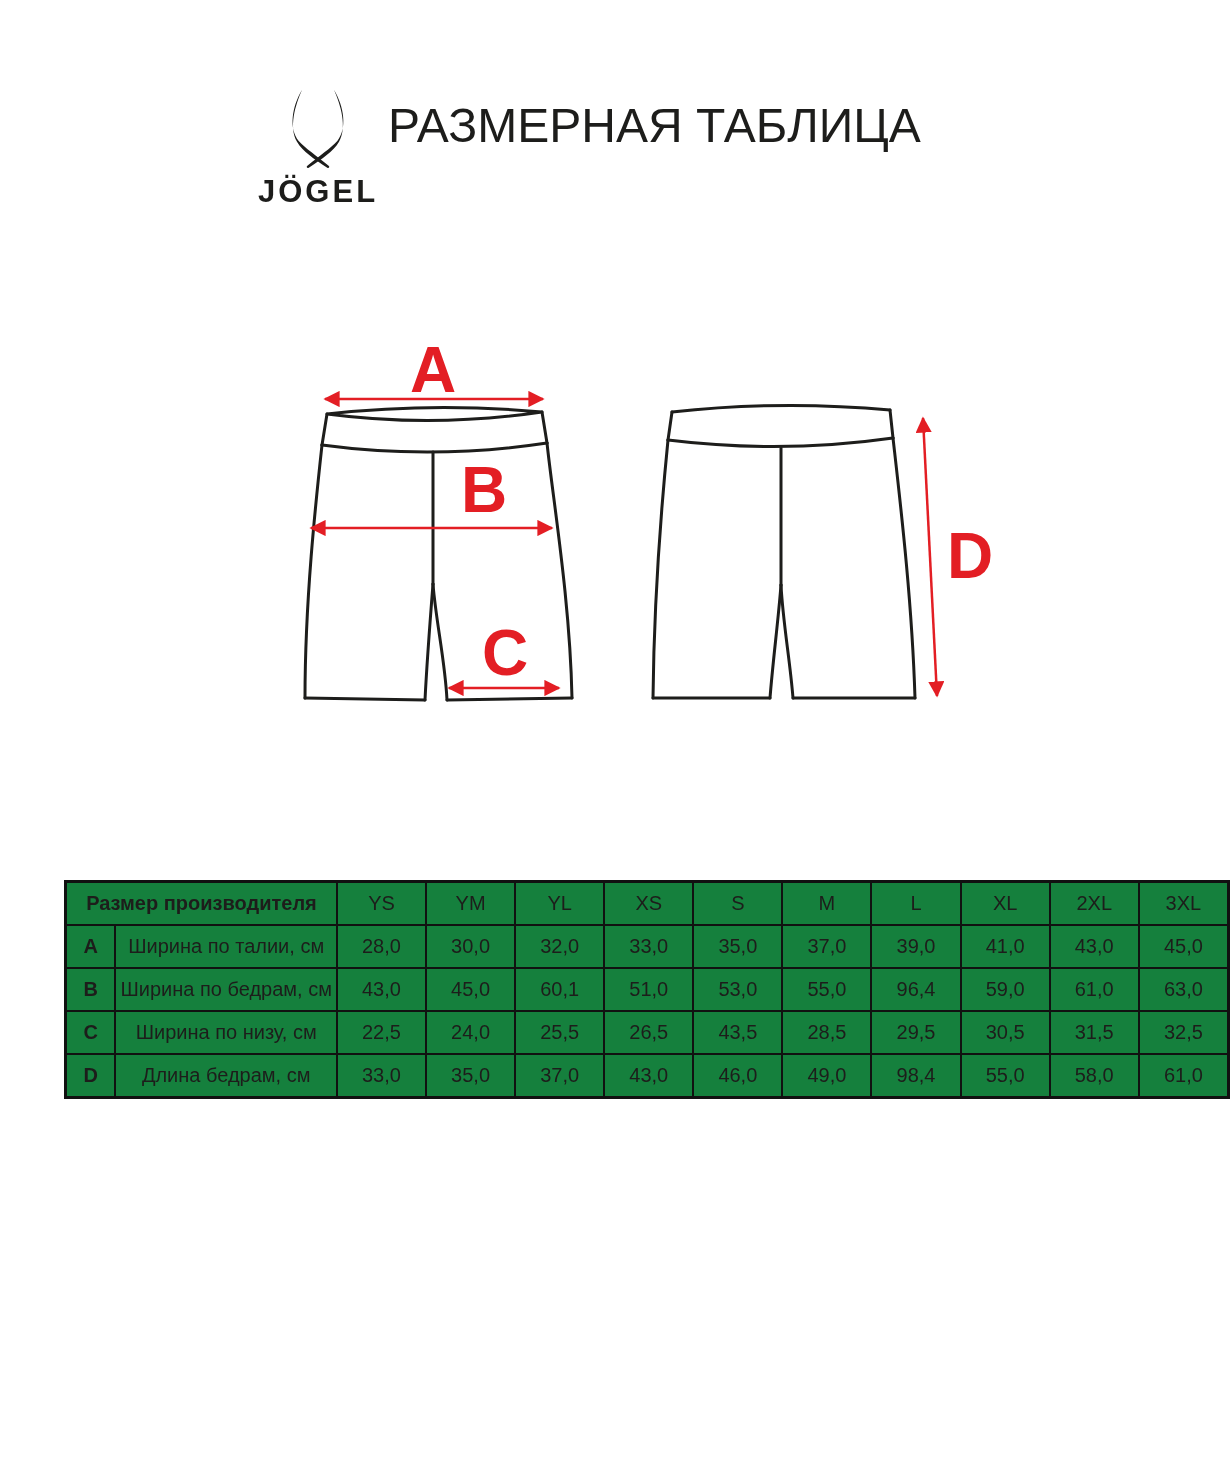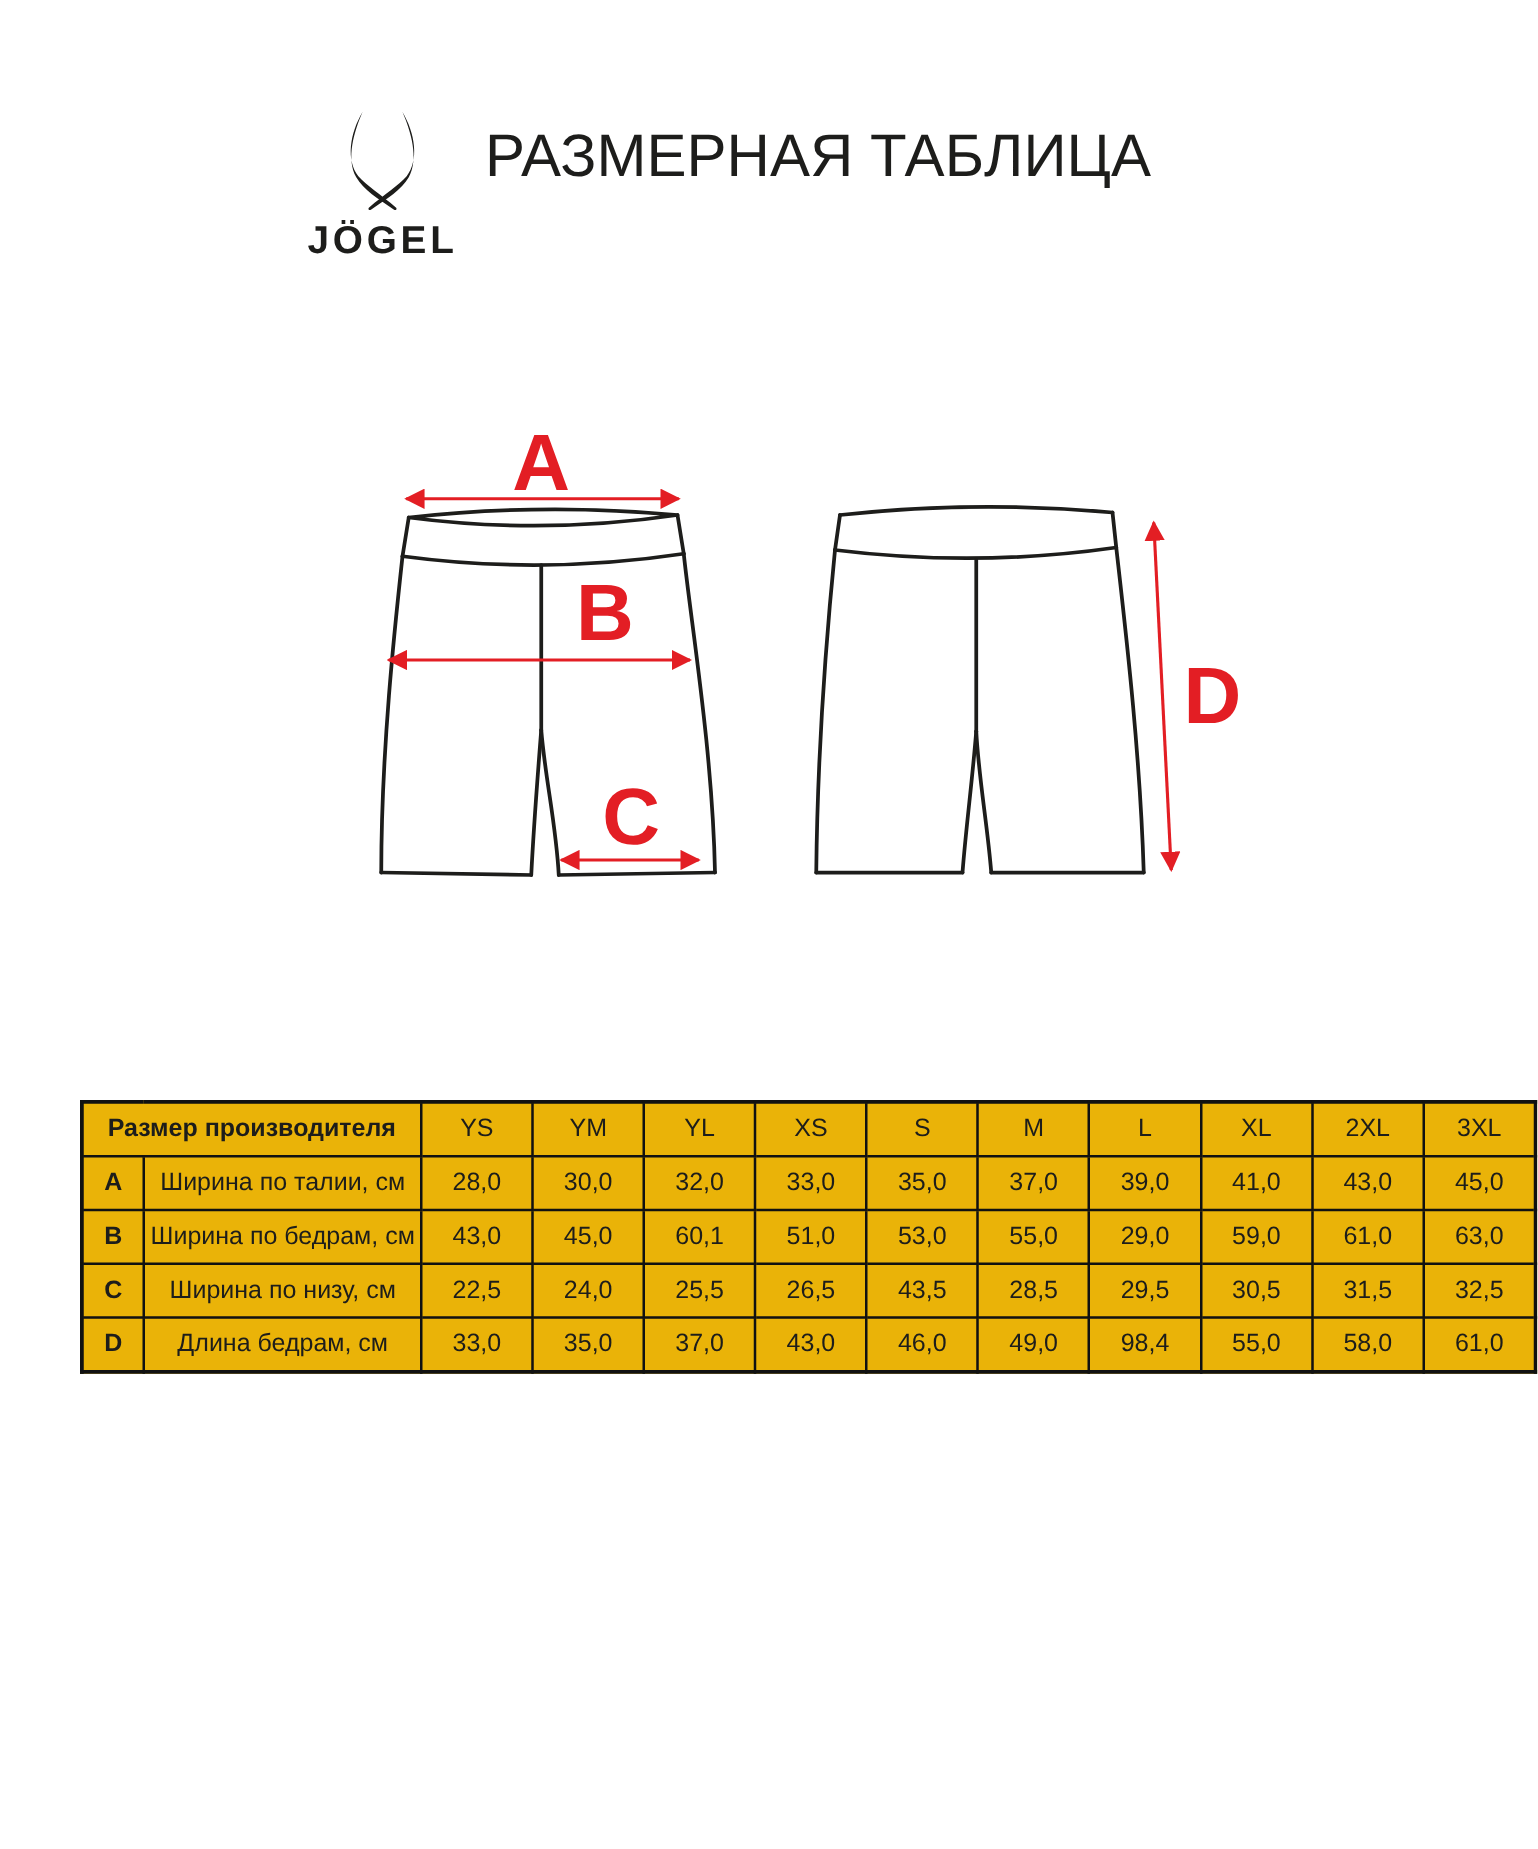--- a/index.html
+++ b/index.html
@@ -9,21 +9,21 @@
   html,body{margin:0;padding:0;background:#ffffff;}
   .page{
     position:relative;
     width:1230px;height:1479px;
     background:#ffffff;
     font-family:"Liberation Sans", sans-serif;
     color:var(--ink);
     overflow:hidden;
   }
   
-  .logo{position:absolute;left:246px;top:88px;width:120px;height:125px;text-align:center;}
+  .logo{position:absolute;left:258px;top:88px;width:120px;height:125px;text-align:center;}
   .logo-mark{display:block;margin:0 auto;width:88px;height:84px;}
   .logo-mark path{fill:var(--ink);}
   .logo-word{
     display:block;margin-top:2px;
     font-size:31px;font-weight:700;letter-spacing:3px;
     color:var(--ink);white-space:nowrap;
   }
   .page-title{
     position:absolute;left:388px;top:98px;width:600px;
     font-size:48px;font-weight:400;letter-spacing:0px;
@@ -36,21 +36,21 @@
   .dim-label{
     fill:var(--accent);
     font-family:"Liberation Sans", sans-serif;
     font-size:64px;font-weight:600;
   }
   
   .size-table-wrap{position:absolute;left:64px;top:880px;}
   table.size-table{
     border-collapse:collapse;
     table-layout:fixed;
-    background:#eab308;
+    background:#15803d;
     border:3px solid #111111;
   }
   table.size-table td{
     border:2px solid #111111;
     height:41px;
     padding:0 4px;
     text-align:center;
     vertical-align:middle;
     font-size:20px;
     color:var(--ink);
@@ -155,21 +155,21 @@
           </tr>
           <tr>
             <td class="letter">B</td>
             <td class="label">Ширина по бедрам, см</td>
             <td class="szcol">43,0</td>
             <td class="szcol">45,0</td>
             <td class="szcol">60,1</td>
             <td class="szcol">51,0</td>
             <td class="szcol">53,0</td>
             <td class="szcol">55,0</td>
-            <td class="szcol">29,0</td>
+            <td class="szcol">96,4</td>
             <td class="szcol">59,0</td>
             <td class="szcol">61,0</td>
             <td class="szcol">63,0</td>
           </tr>
           <tr>
             <td class="letter">C</td>
             <td class="label">Ширина по низу, см</td>
             <td class="szcol">22,5</td>
             <td class="szcol">24,0</td>
             <td class="szcol">25,5</td>

